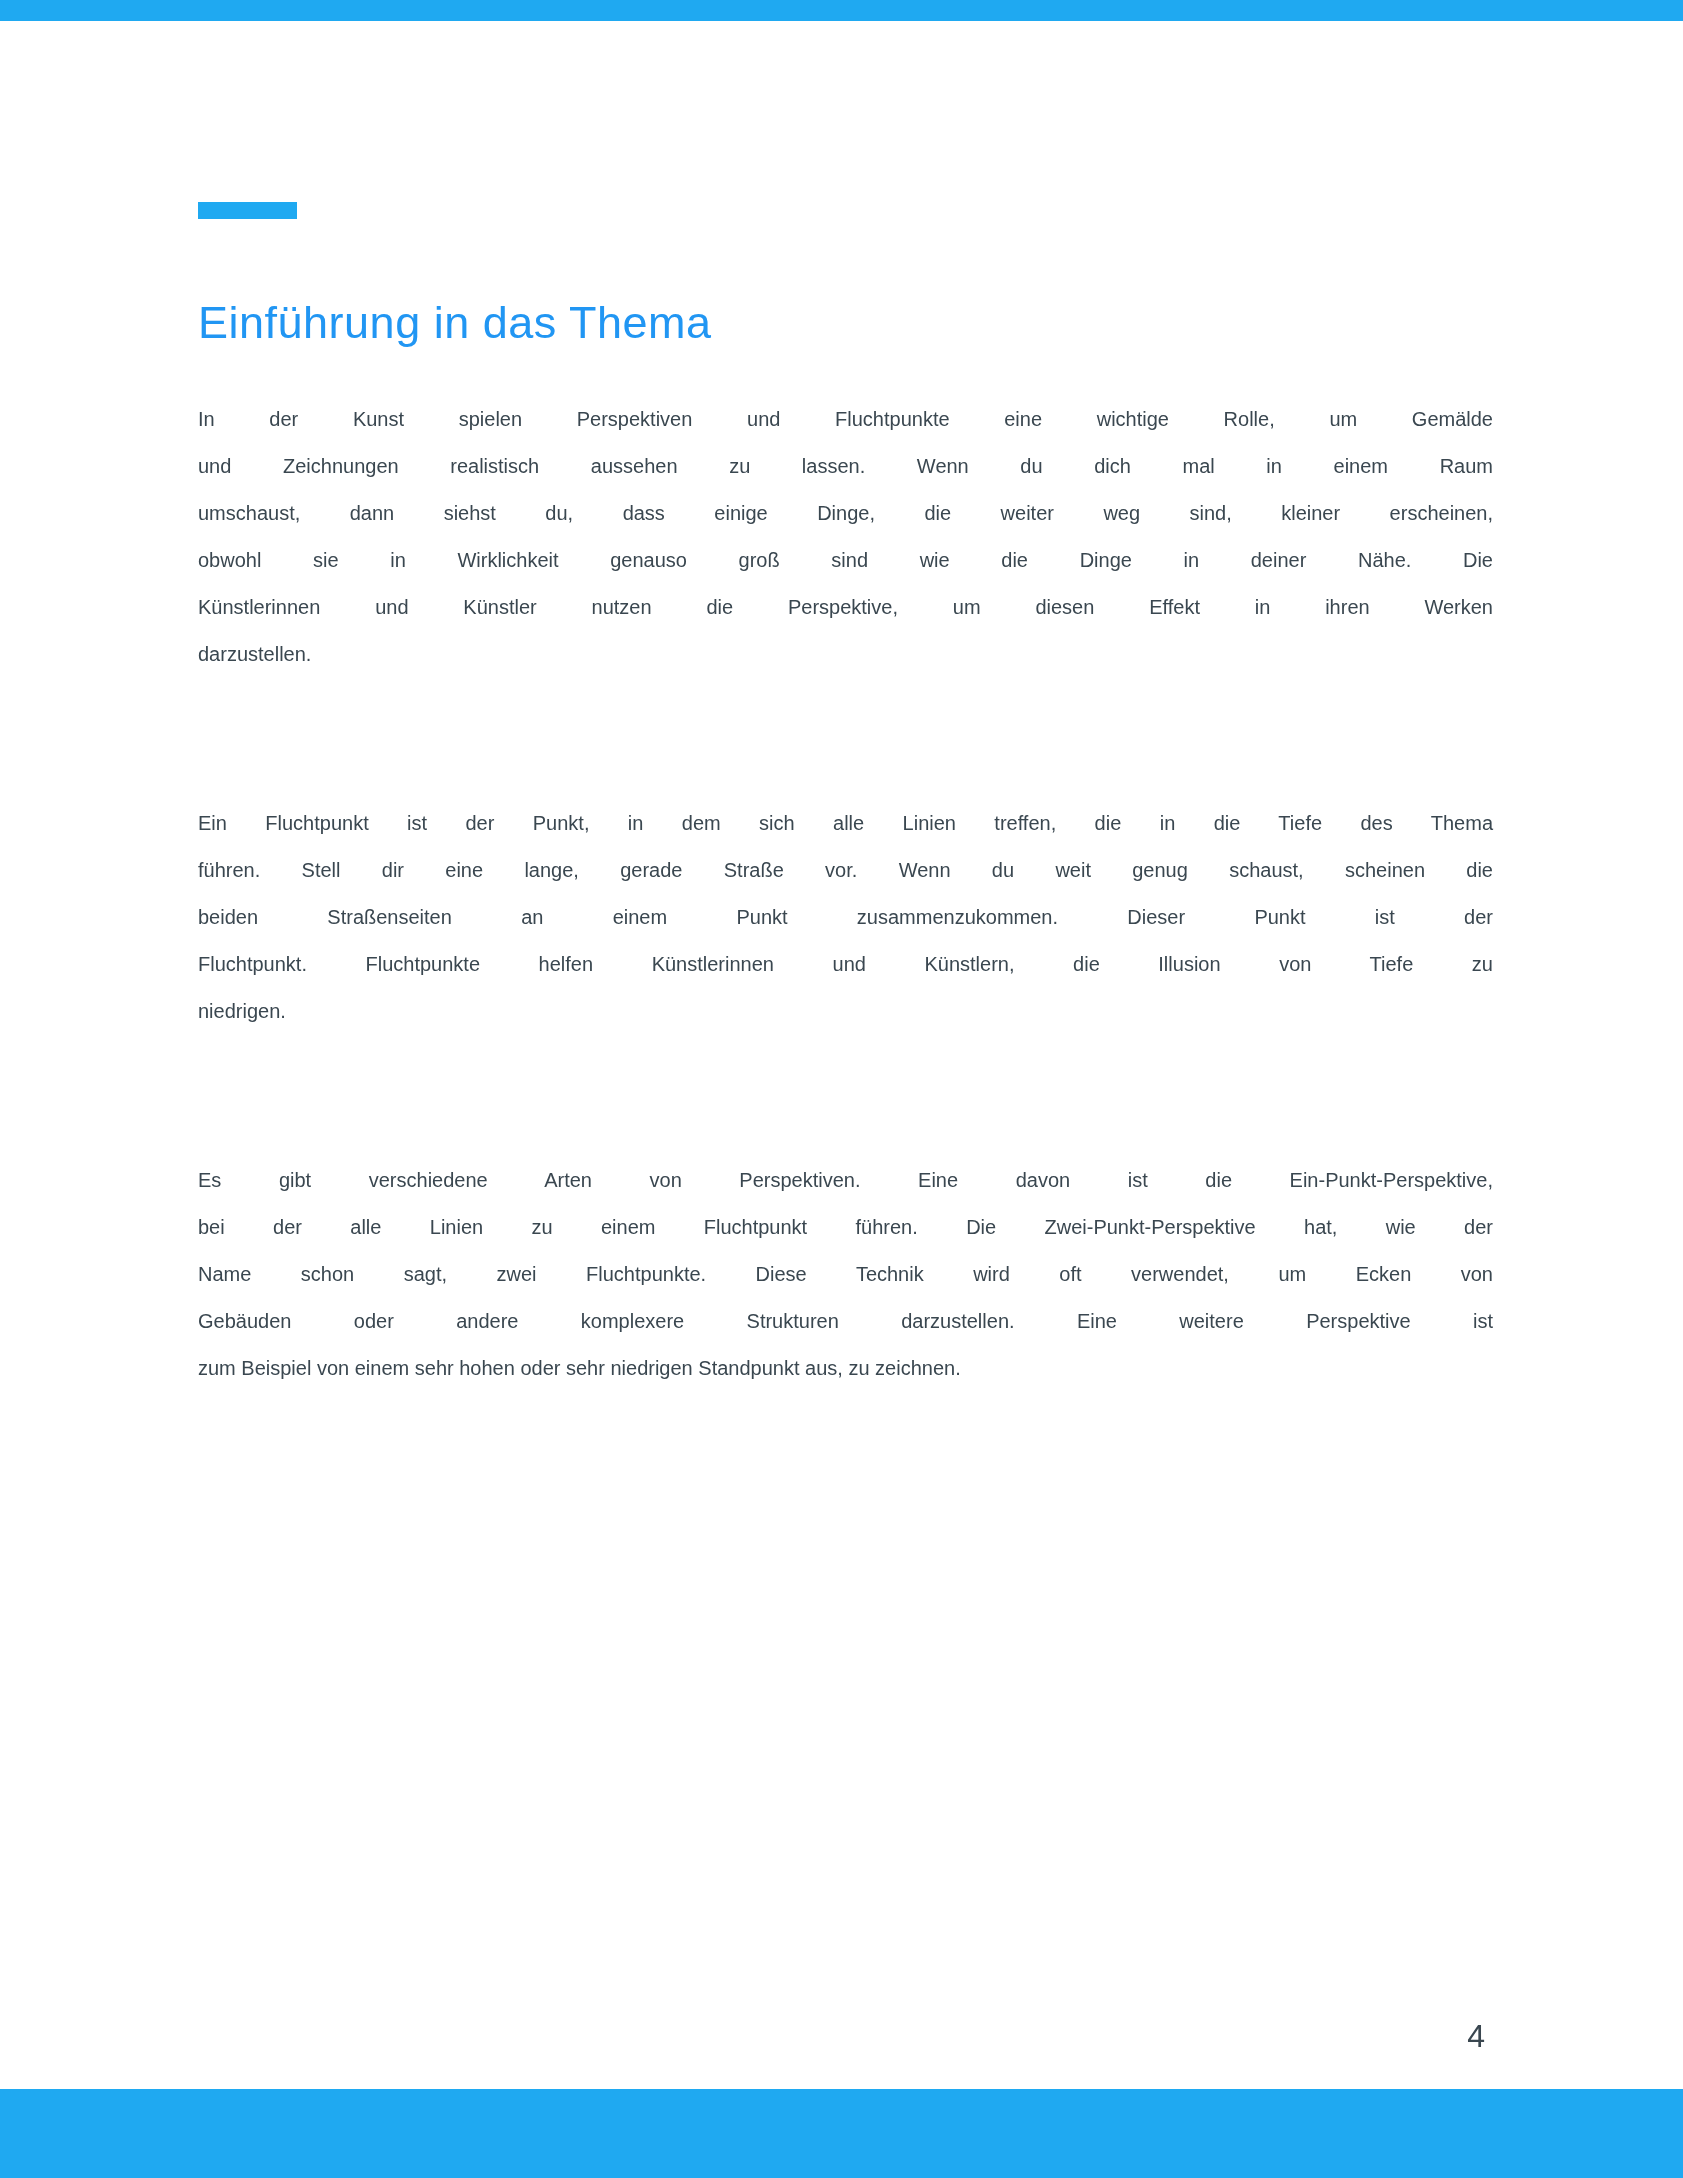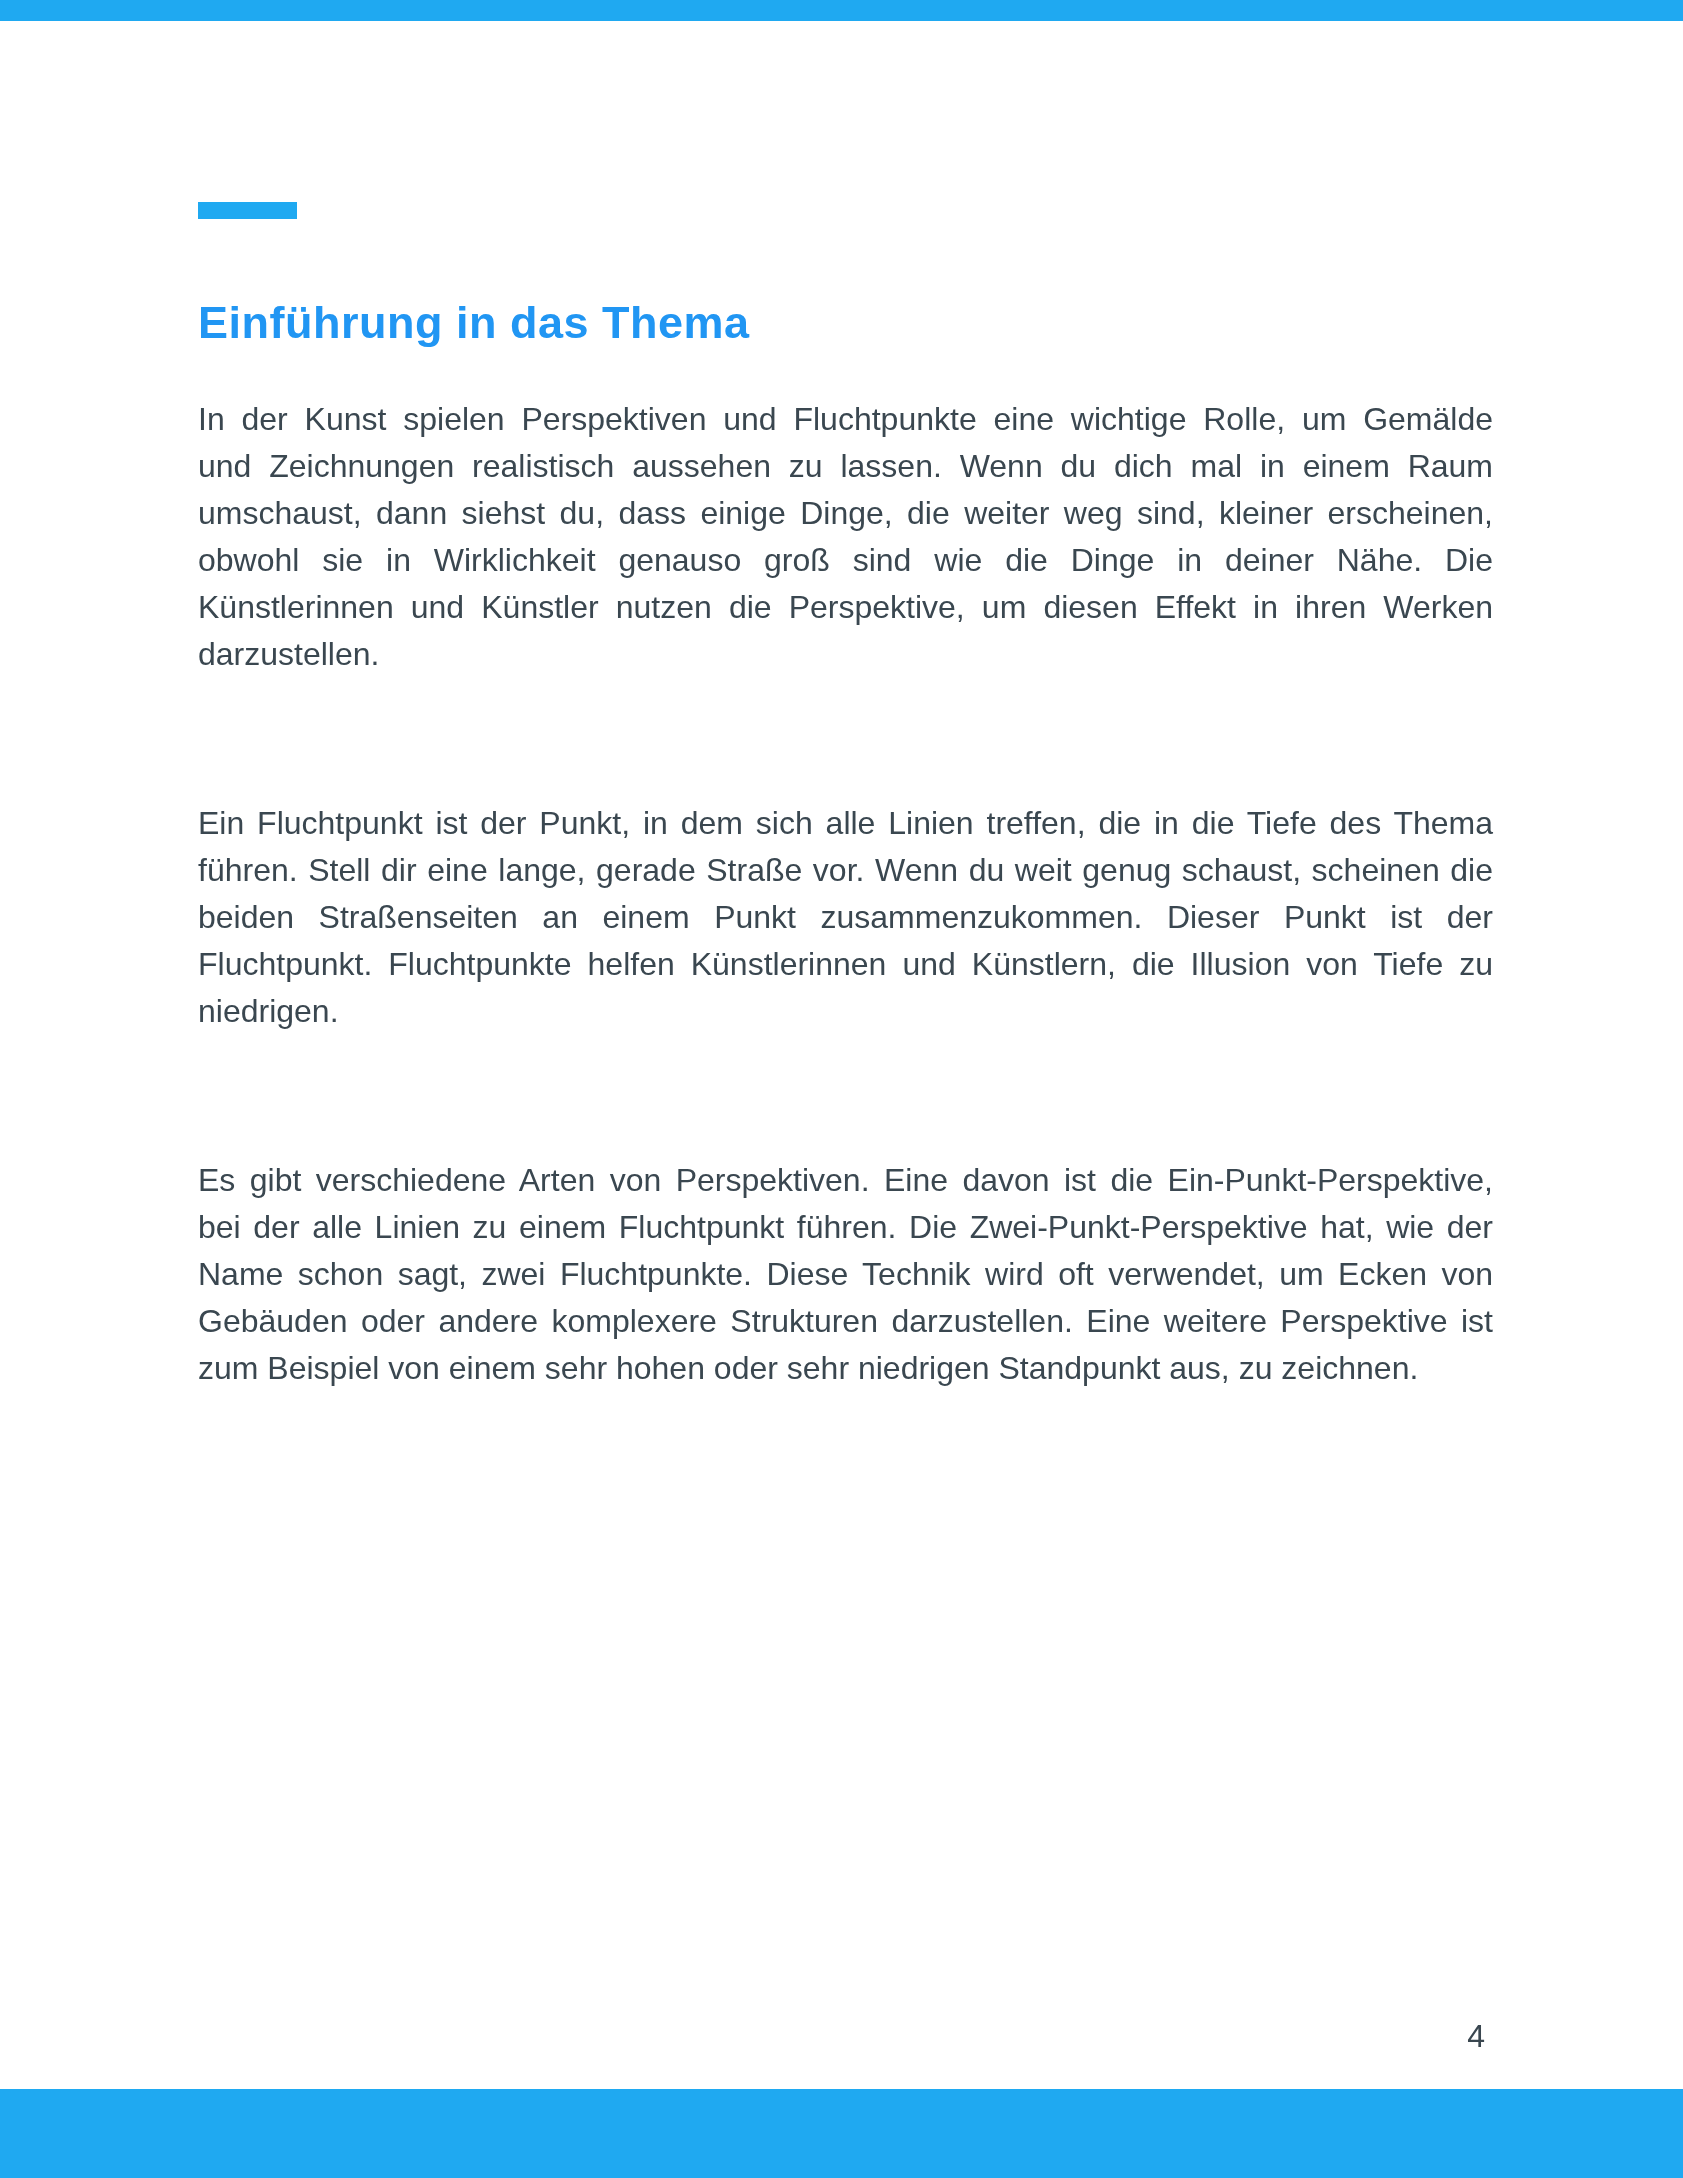--- a/index.html
+++ b/index.html
@@ -42,21 +42,21 @@
     width: 1295px;
     color: #3a4750;
   }
   .paragraph {
     margin: 0 0 122px 0;
   }
   .paragraph:last-child {
     margin-bottom: 0;
   }
   .text-line {
-    font-size: 32px;
+    font-size: 20px;
     line-height: 47px;
     height: 47px;
     text-align: justify;
     text-align-last: justify;
     white-space: nowrap;
     color: #3a4750;
   }
   .text-line.last-line {
     text-align: left;
     text-align-last: left;
@@ -77,21 +77,21 @@
     background: #1fa9f1;
   }
 </style>
 </head>
 <body>
 
 <div class="top-bar"></div>
 
 <div class="accent-dash"></div>
 
-<h1 class="page-title" style="margin:0;font-weight:bold;">Einführung in das Thema</h1>
+<h1 class="page-title" style="margin:0;">Einführung in das Thema</h1>
 
 <div class="content">
 
   <div class="paragraph">
     <div class="text-line">In der Kunst spielen Perspektiven und Fluchtpunkte eine wichtige Rolle, um Gemälde</div>
     <div class="text-line">und Zeichnungen realistisch aussehen zu lassen. Wenn du dich mal in einem Raum</div>
     <div class="text-line">umschaust, dann siehst du, dass einige Dinge, die weiter weg sind, kleiner erscheinen,</div>
     <div class="text-line">obwohl sie in Wirklichkeit genauso groß sind wie die Dinge in deiner Nähe. Die</div>
     <div class="text-line">Künstlerinnen und Künstler nutzen die Perspektive, um diesen Effekt in ihren Werken</div>
     <div class="text-line last-line">darzustellen.</div>

